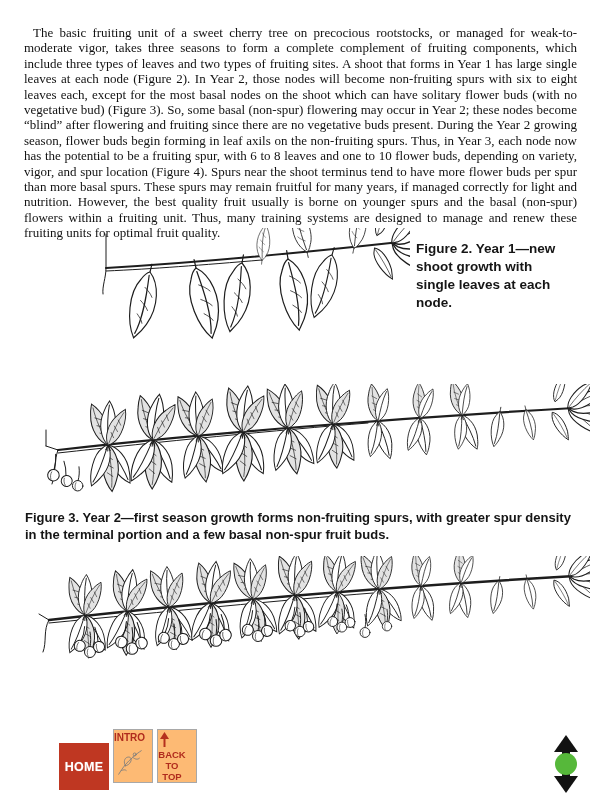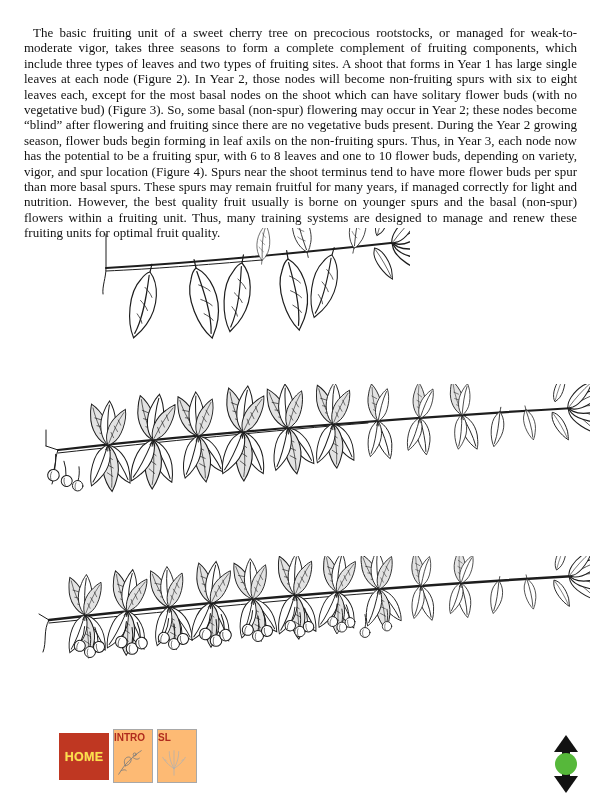--- a/index.html
+++ b/index.html
@@ -7,21 +7,21 @@
         font-family:"Liberation Sans",sans-serif;}
   .body-text{position:absolute;left:24px;top:25px;width:553px;
         font-family:"Liberation Serif",serif;font-size:13px;line-height:15.4px;
         color:#111;text-align:justify;text-indent:9px;margin:0;}
   .fig{position:absolute;}
   .cap{position:absolute;font-family:"Liberation Sans",sans-serif;font-weight:700;color:#151515;}
   .cap2{left:416px;top:240px;width:150px;font-size:13.5px;line-height:18px;}
   .cap3{left:25px;top:510px;width:548px;font-size:13px;line-height:16.5px;}
   .cap4{left:25px;top:678px;width:548px;font-size:13px;line-height:16.5px;}
   .nav{position:absolute;left:59px;top:729px;display:flex;align-items:flex-start;gap:4px;}
-  .home-btn{width:50px;height:47px;margin-top:4px;background:#bf3722;color:#fde047;
+  .home-btn{width:50px;height:47px;margin-top:14px;background:#bf3722;color:#ffffff;
         display:flex;align-items:center;justify-content:center;
         font-weight:700;font-size:12.5px;letter-spacing:.3px;cursor:pointer;
         text-shadow:0 0 1px rgba(255,255,255,.4);}
   .nav-btn{width:40px;height:54px;background:#fdba74;border:1px solid #a8a8a8;
         box-sizing:border-box;display:flex;flex-direction:column;align-items:flex-start;
         padding-top:2px;cursor:pointer;}
   .nav-label{font-weight:700;font-size:10px;color:#b02b1d;line-height:11px;}
   .tree{margin-top:1px;}
   .btt{justify-content:flex-start;}
   .btt-label{font-weight:700;font-size:9.5px;line-height:11px;color:#b02b1d;
@@ -104,20 +104,21 @@
       <use href="#bl" transform="translate(150,35) rotate(10) scale(1.18)"></use>
       <use href="#bl" transform="translate(196,31) rotate(-9) scale(1.22)"></use>
       <use href="#bl" transform="translate(240,27) rotate(16) scale(1.1)"></use>
       <use href="#bl" transform="translate(170,32) rotate(186) scale(0.6)"></use>
       <use href="#bl" transform="translate(215,24) rotate(167) scale(0.8)"></use>
       <use href="#bl" transform="translate(262,20) rotate(192) scale(0.75)"></use>
       <use href="#fan" transform="translate(300,15) scale(1.25)"></use>
     </g>
   </svg>
 
+  <div class="cap cap2">Figure 2.  Year 1—new shoot growth with single leaves at each node.</div>
 
   <svg class="fig" style="left:38px;top:384px" width="552" height="124" viewBox="0 0 552 124">
     <g stroke="#1d1d1d" stroke-width="1" fill="none" stroke-linecap="round">
       <path d="M20,66 C160,50 360,34 536,24" stroke-width="2.2"></path>
       <path d="M20,69 C120,58 240,46 330,39" stroke-width="1"></path>
       <path d="M20,66 C16,76 18,88 14,100 M20,66 L8,62 M8,62 L8,46"></path>
       <use href="#ch" transform="translate(16,86) rotate(6) scale(1.05)"></use>
       <use href="#ch" transform="translate(28,92) rotate(-8)"></use>
       <use href="#ch" transform="translate(40,97) rotate(4) scale(0.95)"></use>
       <use href="#spur" transform="translate(70,61)"></use>
@@ -128,20 +129,21 @@
       <use href="#spur" transform="translate(295,40) scale(0.95)"></use>
       <use href="#spur2" transform="translate(340,37) scale(0.9)"></use>
       <use href="#spur2" transform="translate(382,34) rotate(8) scale(0.85)"></use>
       <use href="#spur2" transform="translate(424,31) rotate(-6) scale(0.85)"></use>
       <use href="#ml" transform="translate(462,28) rotate(10) scale(0.8)"></use>
       <use href="#ml" transform="translate(488,26) rotate(-14) scale(0.7)"></use>
       <use href="#fan" transform="translate(530,24) scale(1.1)"></use>
     </g>
   </svg>
 
+  <div class="cap cap3">Figure 3. Year 2—first season growth forms non-fruiting spurs, with greater spur density in the terminal portion and a few basal non-spur fruit buds.</div>
 
   <svg class="fig" style="left:33px;top:556px" width="557" height="122" viewBox="0 0 557 122">
     <g stroke="#1d1d1d" stroke-width="1" fill="none" stroke-linecap="round">
       <path d="M16,64 C170,46 370,30 542,20" stroke-width="2.4"></path>
       <path d="M16,67 C130,56 250,44 340,37" stroke-width="1"></path>
       <path d="M16,64 C10,74 14,86 10,96 M16,64 L6,58"></path>
       <use href="#spur" transform="translate(52,59) scale(0.92)"></use>
       <use href="#spur" transform="translate(94,55) rotate(6) scale(0.95)"></use>
       <use href="#spur" transform="translate(136,51) rotate(-5) scale(0.92)"></use>
       <use href="#spur" transform="translate(178,47) rotate(5) scale(0.95)"></use>
@@ -181,35 +183,32 @@
           <path d="M12,21 C10,17 11,13 14,12 C17,11 19,13 18,16 C17,19 14,21 12,21 Z"></path>
           <path d="M20,12 C22,14 25,15 27,13"></path>
           <circle cx="22" cy="9" r="1.6"></circle>
           <path d="M8,26 C10,25 12,25 13,26"></path>
         </g>
       </svg>
     </div>
 
 
 
-    <div class="nav-btn">
-      <span class="nav-label">SL</span>
-      <svg class="tree" width="32" height="36" viewBox="0 0 34 34">
-        <g stroke="#b0b0b0" stroke-width="0.8" fill="none" stroke-linecap="round">
-          <path d="M17,31 L17,24"></path>
-          <path d="M17,24 C11,20 7,16 5,12 M17,24 C13,17 12,11 12,6 M17,24 C17,16 17,10 17,5 M17,24 C21,17 22,11 22,6 M17,24 C23,20 27,16 29,12"></path>
-          <path d="M9,16 L7,14 M25,16 L27,14"></path>
-        </g>
+
+
+
+
+
+    <div class="nav-btn btt">
+      <svg width="13" height="16" viewBox="0 0 12 16">
+        <path d="M6,15 L6,5" stroke="#b5301e" stroke-width="2" fill="none"></path>
+        <path d="M6,0 L1.5,7 L10.5,7 Z" fill="#b5301e"></path>
       </svg>
+      <span class="btt-label">BACK TO TOP</span>
     </div>
-
-
-
-
-
 
   </div>
 
   <div class="scroll-widget">
     <svg width="38" height="60" viewBox="0 0 38 60">
       <polygon points="19,1 7,18 31,18" fill="#121212"></polygon>
       <rect x="15" y="16" width="8" height="28" fill="#121212"></rect>
       <polygon points="19,59 7,42 31,42" fill="#121212"></polygon>
       <circle cx="19" cy="30" r="11" fill="#56b83a"></circle>
     </svg>

